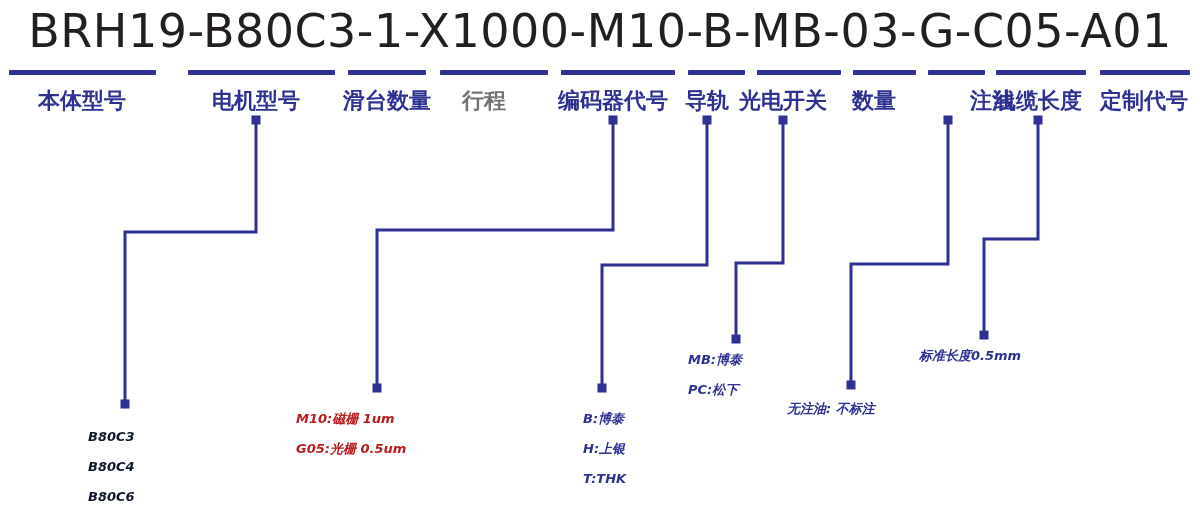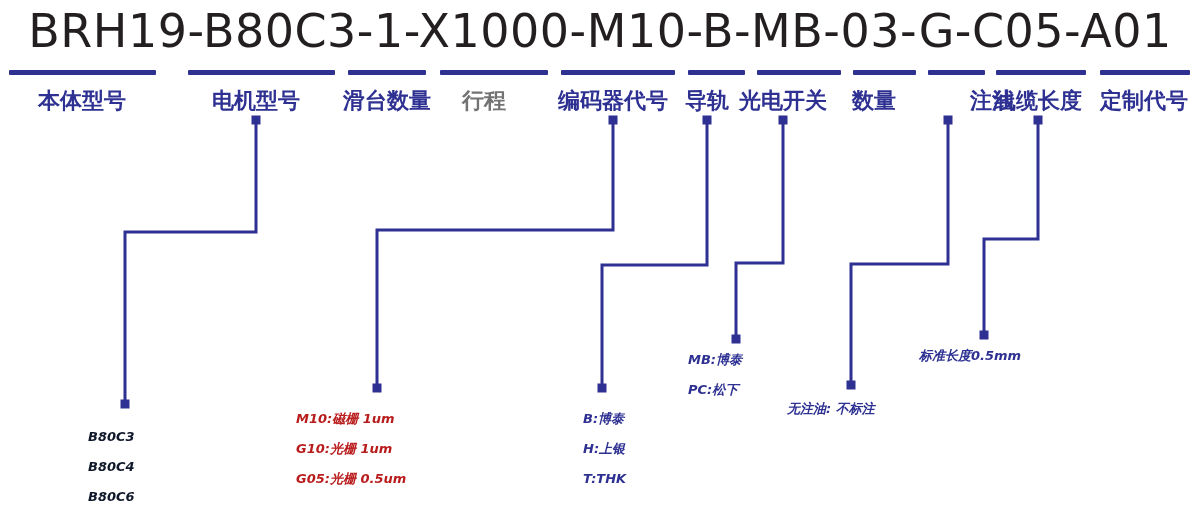--- a/index.html
+++ b/index.html
@@ -145,21 +145,20 @@
     </svg>
 
   <div id="notes-layer">
       <div class="note-block align-left" style="left: 88px; top: 422px; color: #0f172a;">
         <span class="note-line">B80C3</span>
         <span class="note-line">B80C4</span>
         <span class="note-line">B80C6</span>
       </div>
       <div class="note-block align-left" style="left: 296px; top: 404px; color: #b91c1c;">
         <span class="note-line">M10:磁栅  1um</span>
-        <span class="note-line">G10:光栅  1um</span>
         <span class="note-line">G05:光栅  0.5um</span>
       </div>
       <div class="note-block align-left" style="left: 561px; top: 404px; color: rgb(46, 49, 146); margin-left: 22px;">
         <span class="note-line">B:博泰</span>
         <span class="note-line">H:上银</span>
         <span class="note-line">T:THK</span>
       </div>
       <div class="note-block align-left" style="left: 688px; top: 345px; color: rgb(46, 49, 146);">
         <span class="note-line">MB:博泰</span>
         <span class="note-line">PC:松下</span>

